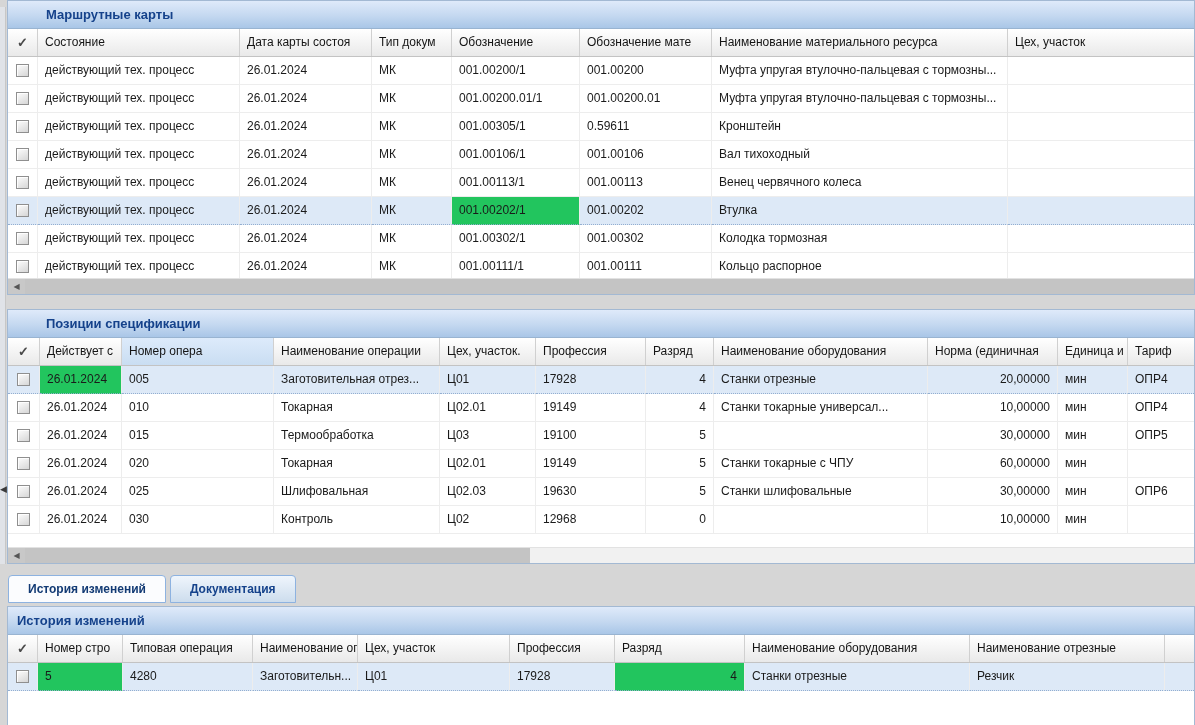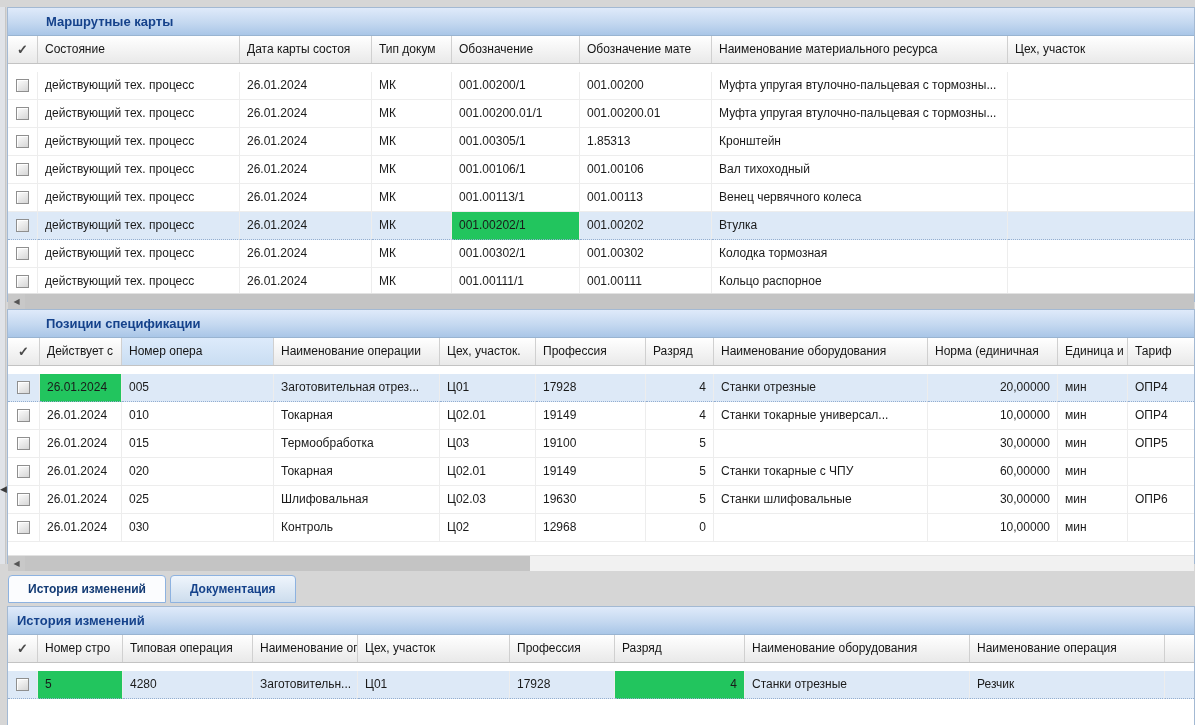--- a/index.html
+++ b/index.html
@@ -19,21 +19,21 @@
 
   
   .col-hdr { display:flex; height:28px; background:linear-gradient(#ffffff,#e9e9e9); border-bottom:1px solid #c3c3c3; }
   .col-hdr .hcell { flex:none; border-right:1px solid #d0d0d0; padding:0 7px; line-height:27px; font-size:12px; color:#151515;
                     white-space:nowrap; overflow:hidden; }
   .col-hdr .hcell.sorted { background:linear-gradient(#ddebfb,#c9ddf2); }
   .col-hdr .hcell.flexfill { flex:1; border-right:none; }
   .checkglyph { font-size:13px; color:#4a4a4a; font-weight:bold; }
 
   
-  .rows { overflow:hidden; background:#fff;margin-top:8px; }
+  .rows { overflow:hidden; background:#fff; }
   .trow { display:flex; height:28px; background:#fff; }
   .trow .cell { flex:none; border-right:1px solid #ededed; border-bottom:1px solid #ededed; padding:0 7px; line-height:27px;
                 font-size:12px; color:#1a1a1a; white-space:nowrap; overflow:hidden; }
   .trow .cell.flexfill { flex:1; border-right:none; }
   .trow.selected .cell { background:#dde9f7; border-bottom:1px dotted #93aed0; }
   .trow .cell.focus { background:#22c55e; }
   .cb { display:flex; align-items:center; justify-content:center; }
   .num { text-align:right; }
   .checkbox { width:13px; height:13px; border:1px solid #8f8f8f; background:linear-gradient(150deg,#fdfdfd,#d6d6d6);
               box-shadow:inset 1px 1px 0 rgba(255,255,255,.85); display:inline-block; }
@@ -59,21 +59,21 @@
 </style>
 </head>
 <body>
 
 <div class="stage">
 
   <div class="vsplit">
     <span class="collapse">◀</span>
   </div>
 
-  <div class="panel" style="top:7px; height:295px;">
+  <div class="panel" style="top:0; height:295px;">
     <div class="panel-header ph-indent">
       <span>Маршрутные карты</span>
     </div>
     <div class="col-hdr">
       <div class="hcell rc0 cb">
           <span class="checkglyph">✓</span>
         </div>
       <div class="hcell rc1">Состояние</div>
       <div class="hcell rc2">Дата карты состоя</div>
       <div class="hcell rc3">Тип докум</div>
@@ -108,21 +108,21 @@
         <div class="cell flexfill"></div>
       </div>
       <div class="trow">
         <div class="cell rc0 cb">
             <span class="checkbox"></span>
           </div>
         <div class="cell rc1">действующий тех. процесс</div>
         <div class="cell rc2">26.01.2024</div>
         <div class="cell rc3">МК</div>
         <div class="cell rc4">001.00305/1</div>
-        <div class="cell rc5">1.85313</div>
+        <div class="cell rc5">0.59611</div>
         <div class="cell rc6">Кронштейн</div>
         <div class="cell flexfill"></div>
       </div>
       <div class="trow">
         <div class="cell rc0 cb">
             <span class="checkbox"></span>
           </div>
         <div class="cell rc1">действующий тех. процесс</div>
         <div class="cell rc2">26.01.2024</div>
         <div class="cell rc3">МК</div>
@@ -320,21 +320,21 @@
       <div class="hcell hc0 cb">
           <span class="checkglyph">✓</span>
         </div>
       <div class="hcell hc1">Номер стро</div>
       <div class="hcell hc2">Типовая операция</div>
       <div class="hcell hc3">Наименование опе</div>
       <div class="hcell hc4">Цех, участок</div>
       <div class="hcell hc5">Профессия</div>
       <div class="hcell hc6">Разряд</div>
       <div class="hcell hc7">Наименование оборудования</div>
-      <div class="hcell hc8">Наименование операция</div>
+      <div class="hcell hc8">Наименование отрезные</div>
       <div class="hcell flexfill"></div>
     </div>
     <div class="rows" style="height:62px;">
       <div class="trow selected">
         <div class="cell hc0 cb">
             <span class="checkbox"></span>
           </div>
         <div class="cell hc1 focus">5</div>
         <div class="cell hc2">4280</div>
         <div class="cell hc3">Заготовительн...</div>

